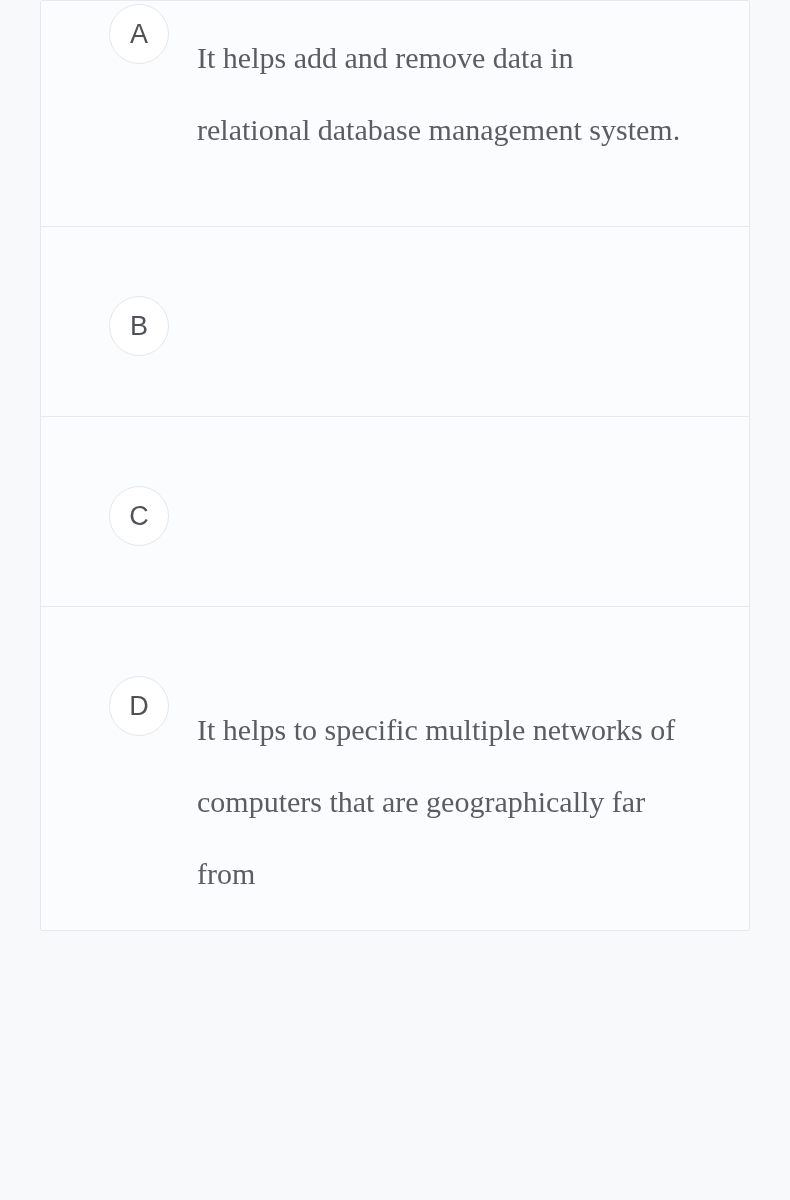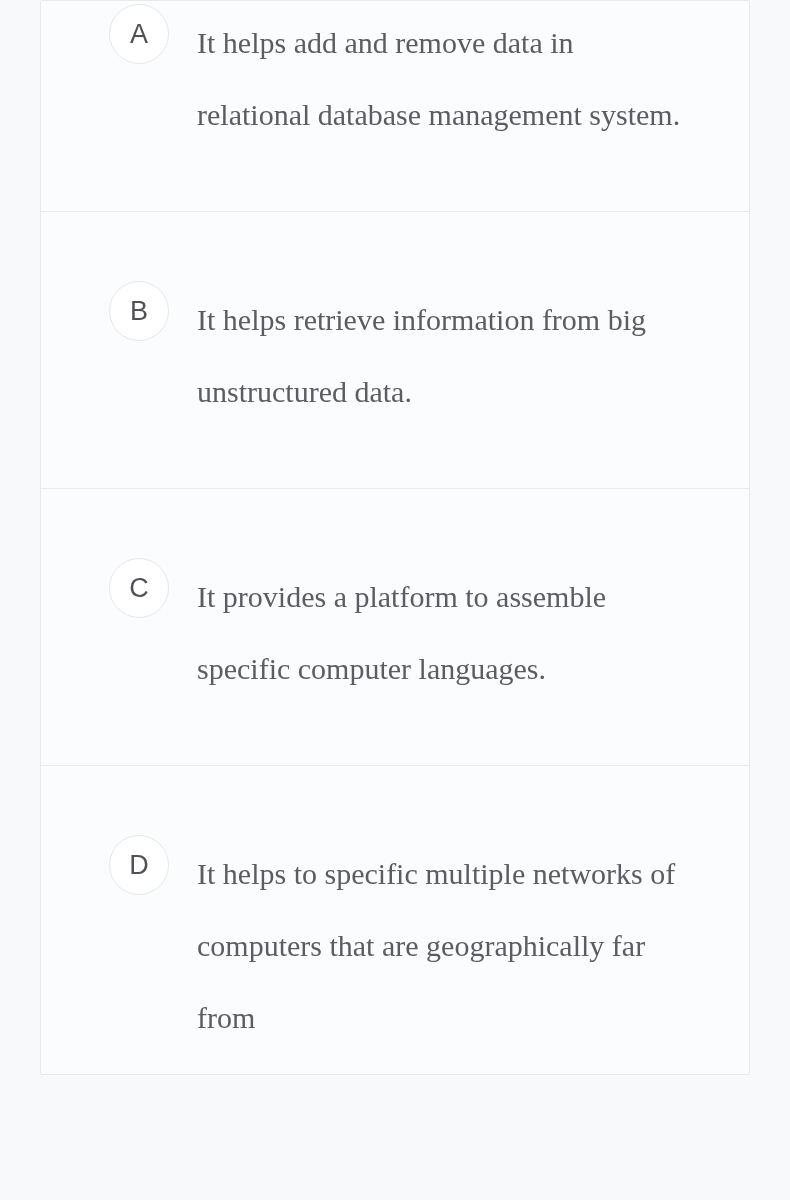--- a/index.html
+++ b/index.html
@@ -52,42 +52,40 @@
       font-family: Arial, Helvetica, sans-serif;
       font-size: 27px;
       color: #4f5157;
       margin-right: 28px;
       margin-top: 3px;
     }
     .option-text {
       font-size: 30px;
       line-height: 2.4;
       color: #5b5d63;
-      padding-top: 6px;
+      padding-top: 21px;
     }
   </style>
 </head>
 <body>
 
 <div class="container">
   <div class="options-list">
 
     <div class="option-item">
       <div class="option-letter">A</div>
       <div class="option-text">It helps add and remove data in relational database management system.</div>
     </div>
 
     <div class="option-item pad-top">
       <div class="option-letter">B</div>
-      <div class="option-text">It helps retrieve information from big unstructured data.</div>
     </div>
 
     <div class="option-item pad-top">
       <div class="option-letter">C</div>
-      <div class="option-text">It provides a platform to assemble specific computer languages.</div>
     </div>
 
     <div class="option-item pad-top">
       <div class="option-letter">D</div>
       <div class="option-text">It helps to specific multiple networks of computers that are geographically far from</div>
     </div>
 
   </div>
 </div>
 

